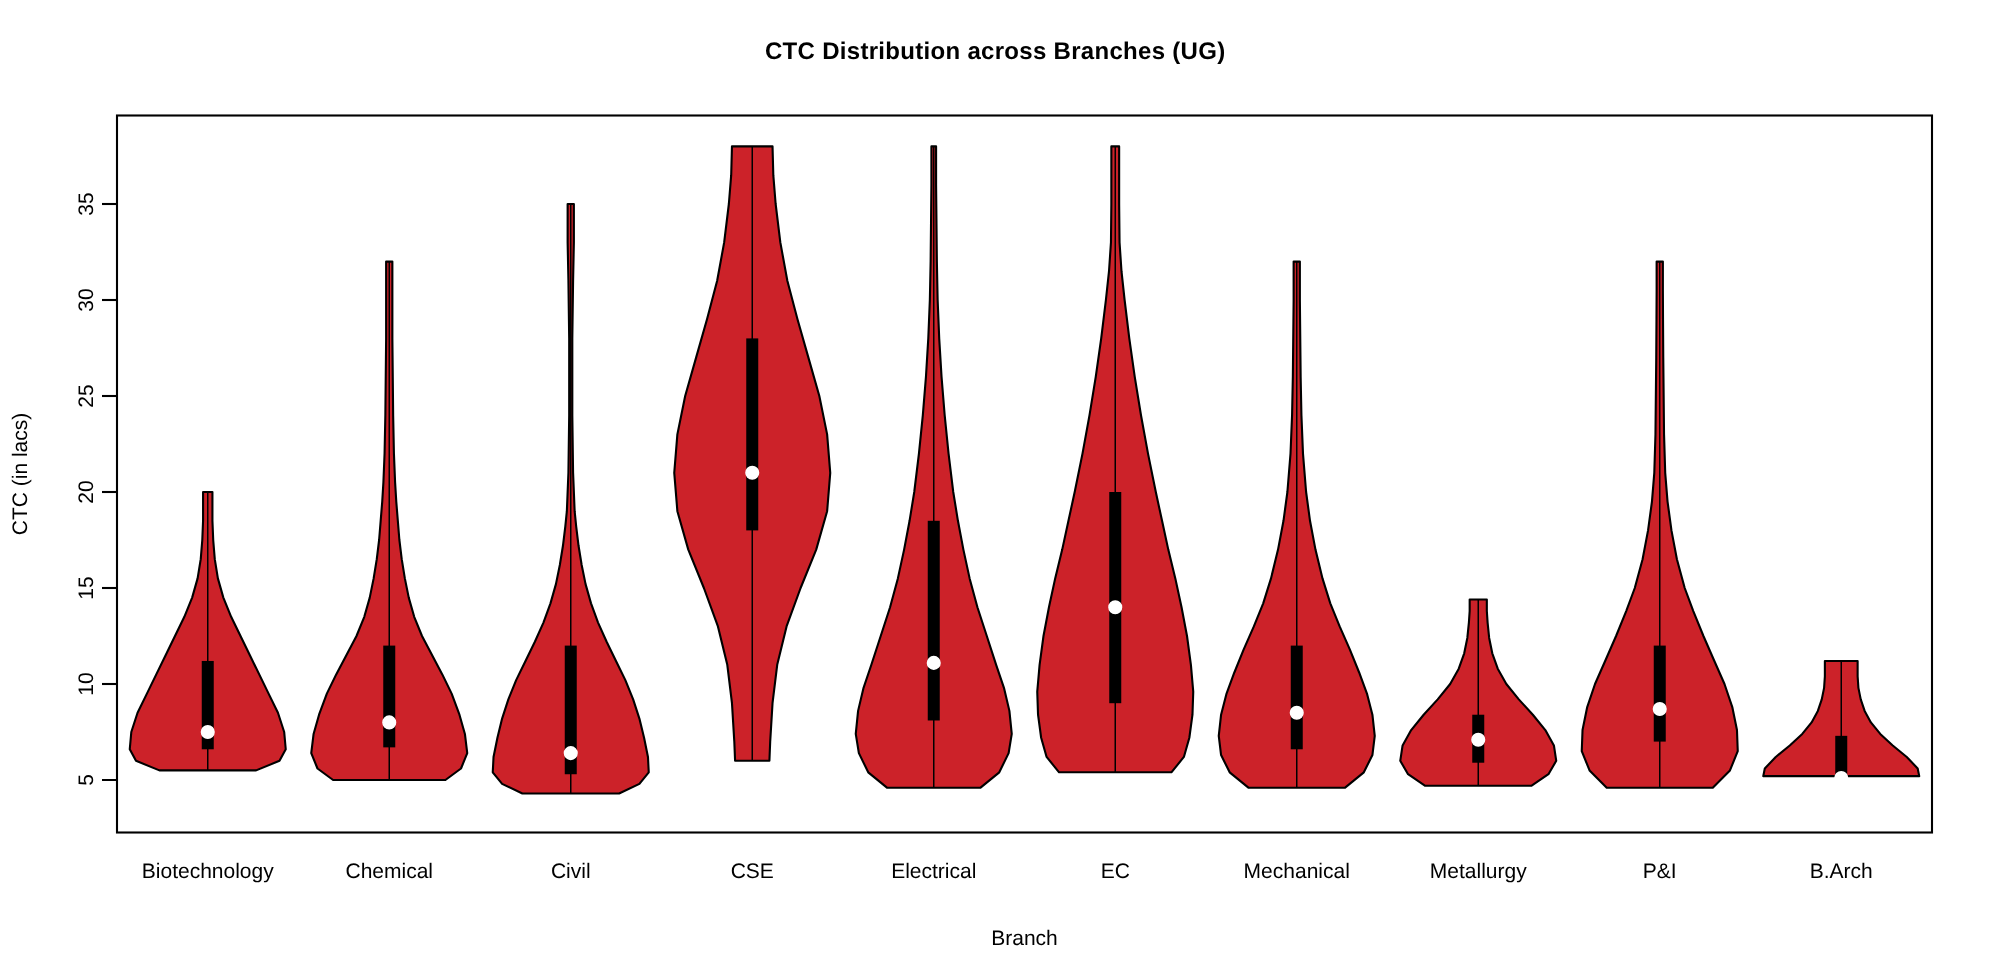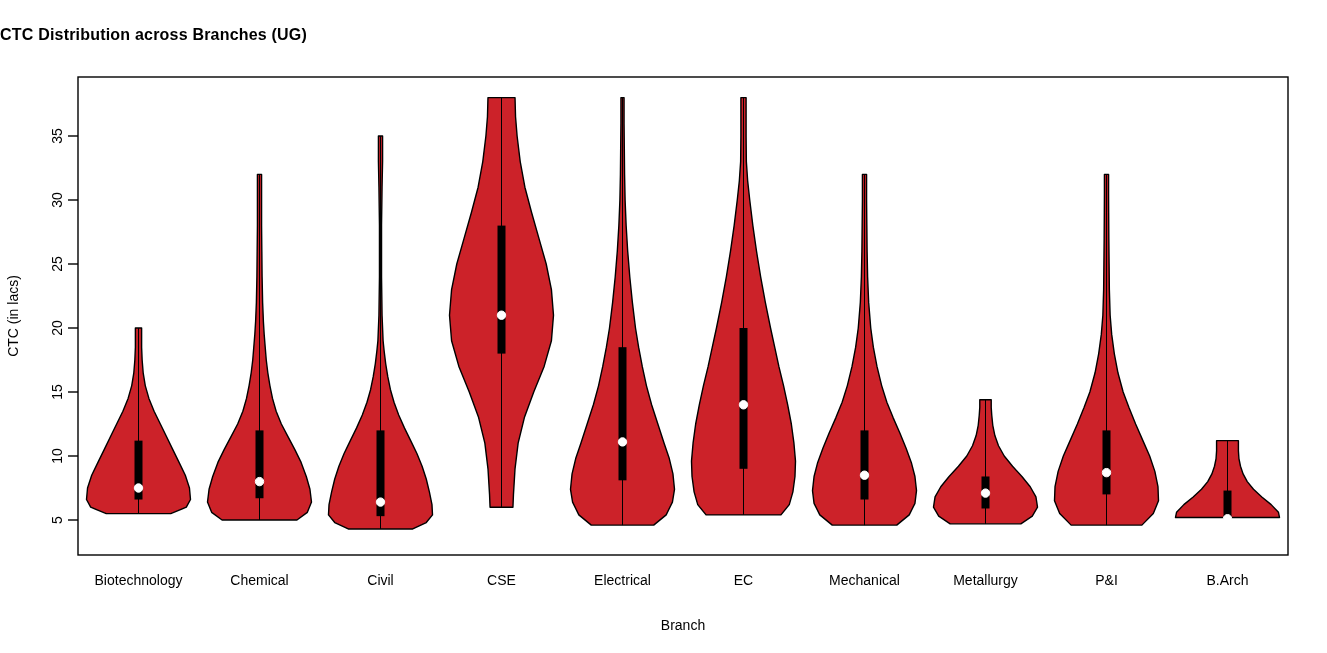--- a/index.html
+++ b/index.html
@@ -1,19 +1,19 @@
 <!DOCTYPE html>
 <html><head>
 <meta charset="utf-8">
 <style>
   html,body{margin:0;padding:0;background:#ffffff;}
   body{width:1327px;height:653px;font-family:"Liberation Sans",sans-serif;overflow:hidden;}
   #root{position:relative;width:1327px;height:653px;background:#ffffff;}
   #plot-title{
-    position:absolute;left:0;top:26px;width:1327px;text-align:left;
+    position:absolute;left:0;top:26px;width:1327px;text-align:center;
     font-size:16px;font-weight:bold;color:#000;letter-spacing:0.2px;
   }
   #chart-svg{position:absolute;left:0;top:0;}
   .axis-text{font-family:"Liberation Sans",sans-serif;font-size:14px;fill:#000;}
   .tick-text{font-family:"Liberation Sans",sans-serif;font-size:14px;fill:#000;}
 </style>
 </head>
 <body>
 
 <div id="root">

